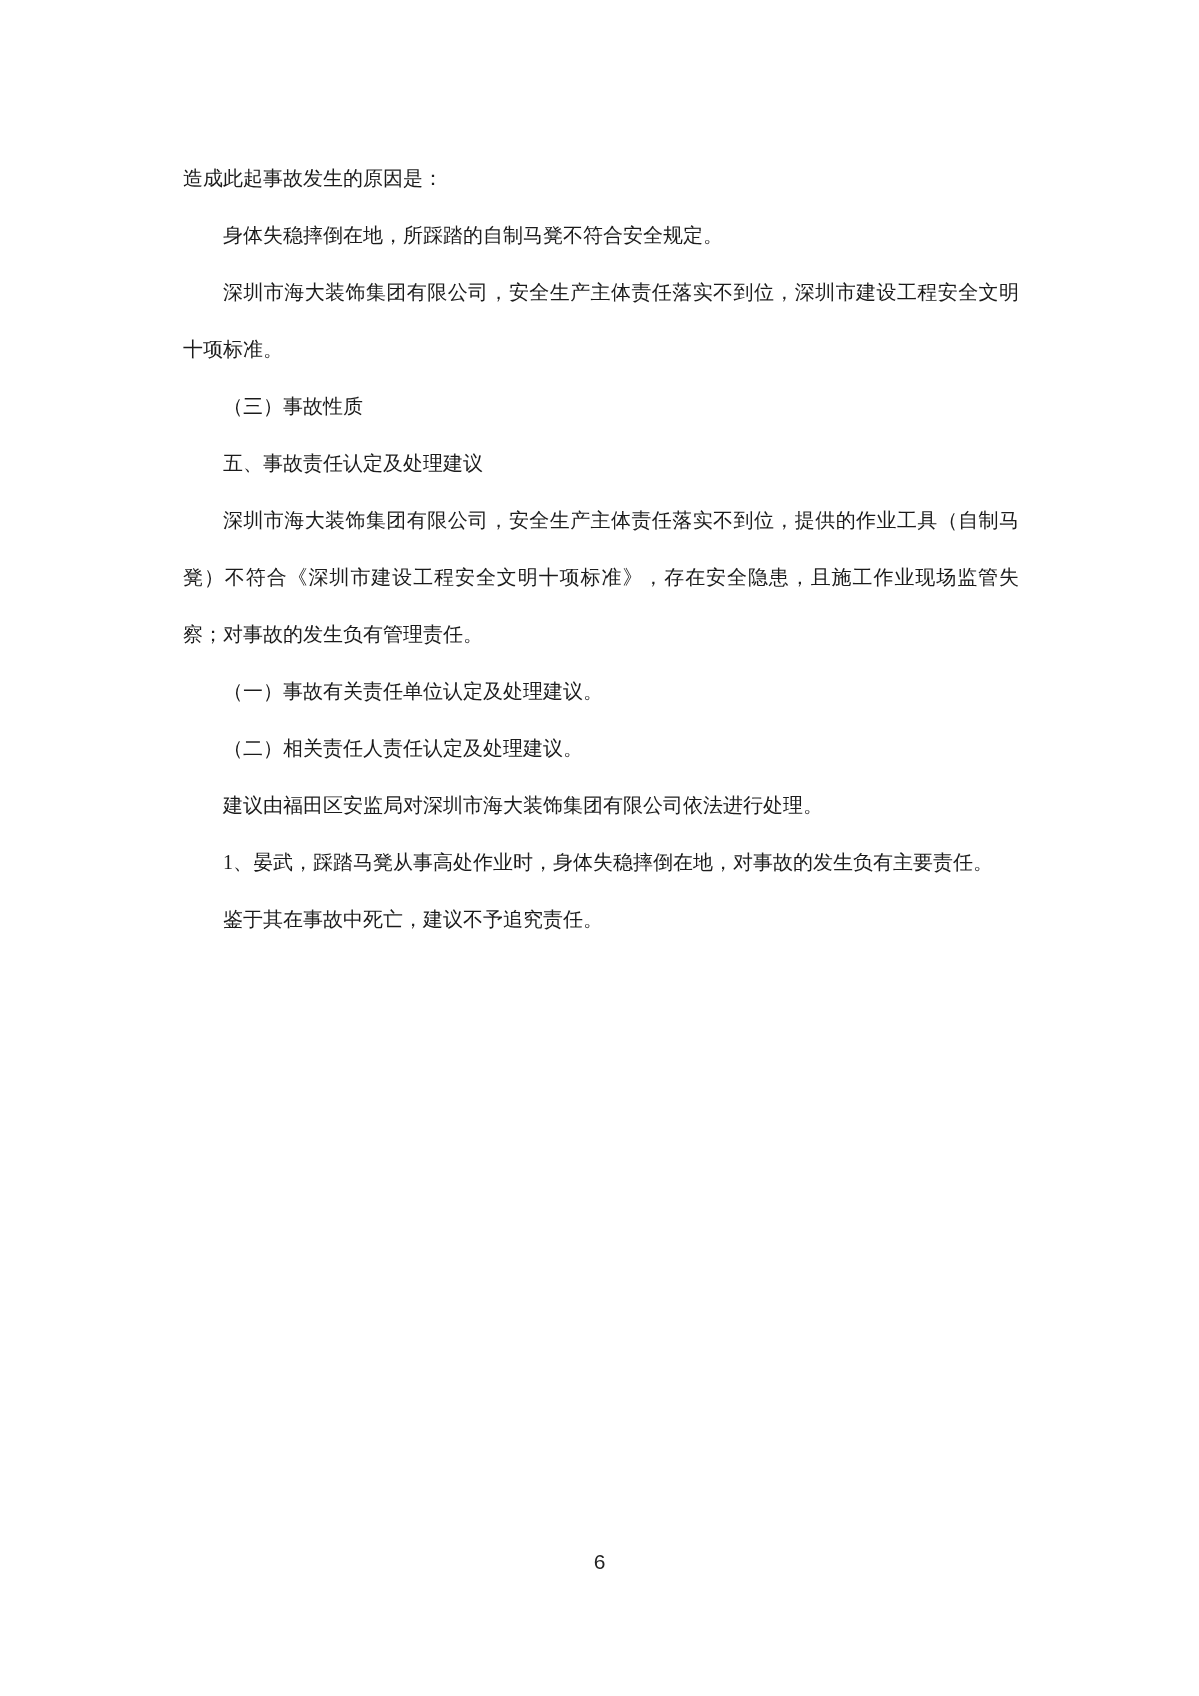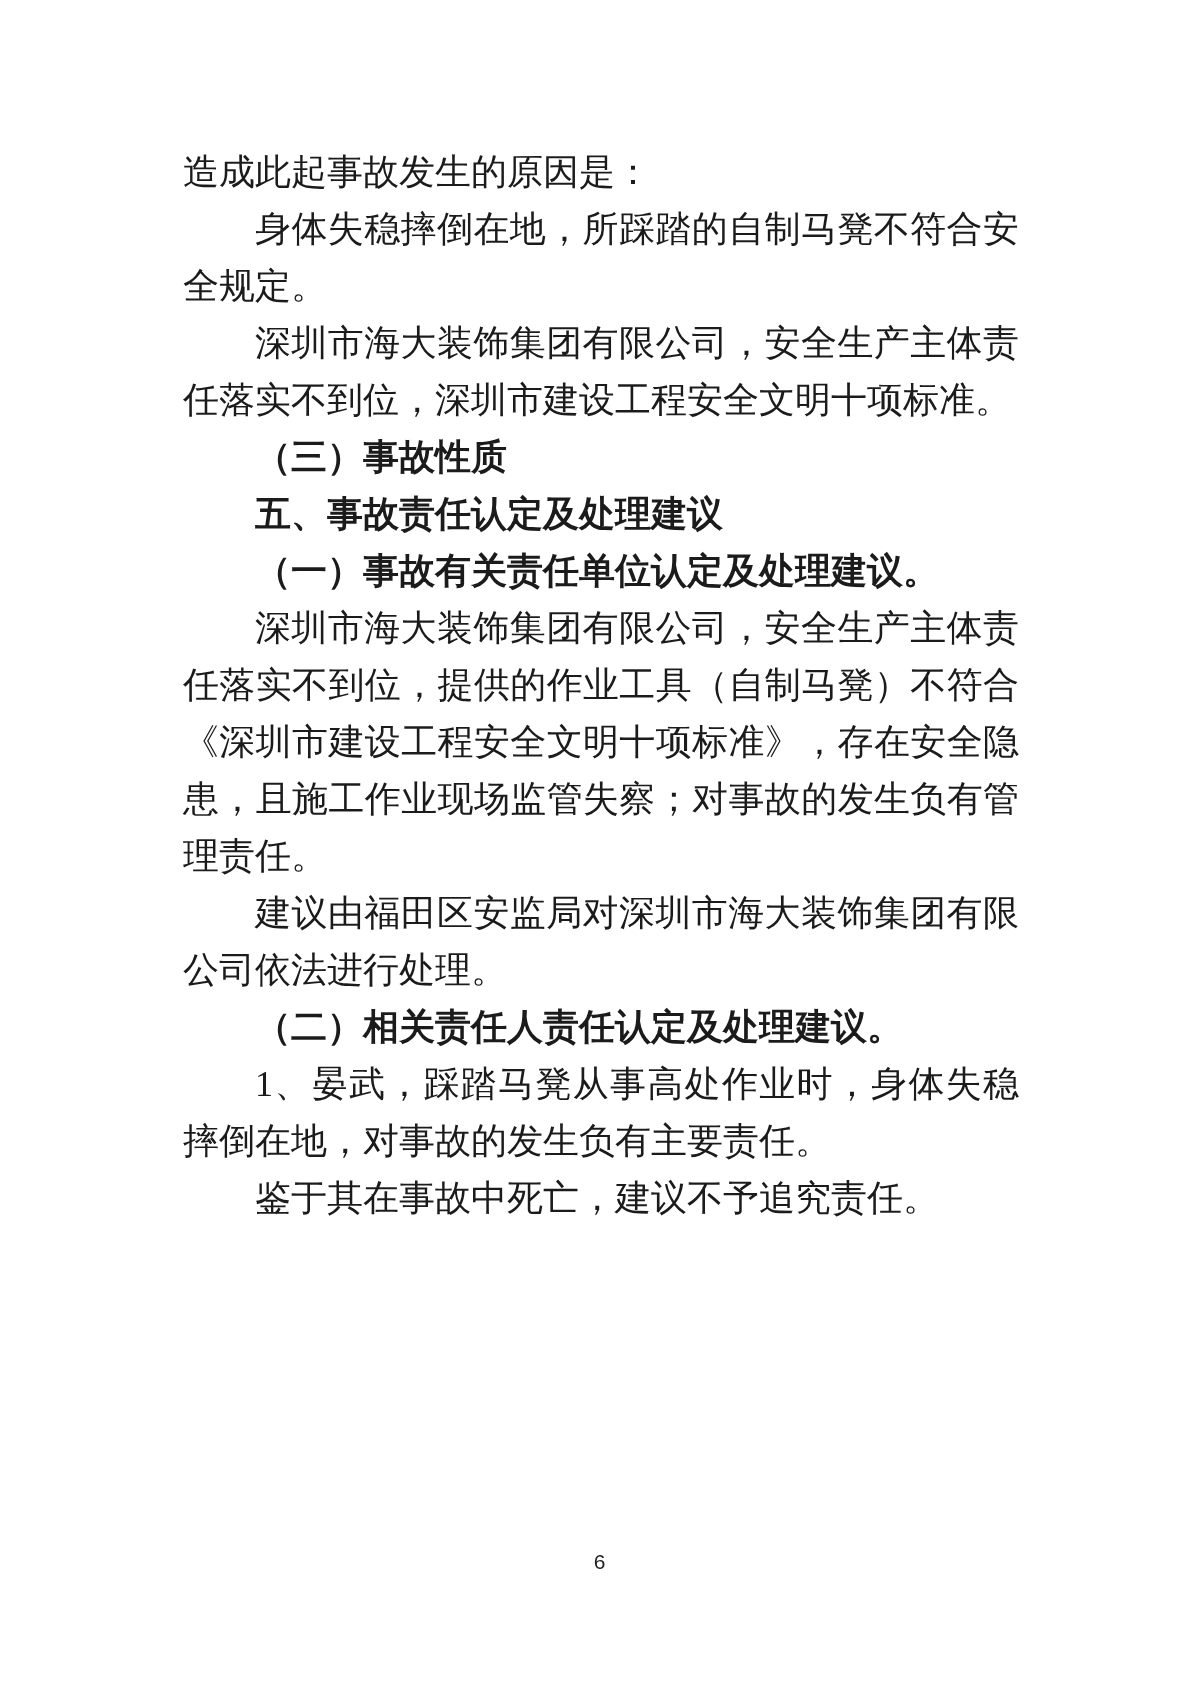--- a/index.html
+++ b/index.html
@@ -12,37 +12,37 @@
     width: 1199px;
     height: 1696px;
     background: #ffffff;
     overflow: hidden;
     font-family: "Liberation Serif", "DejaVu Serif", serif;
     color: #1b1b1b;
   }
   .doc-body {
     position: absolute;
     left: 183px;
-    top: 144px;
+    top: 150px;
     width: 836px;
-    font-size: 36px;
+    font-size: 20px;
     line-height: 57px;
     text-align: justify;
   }
   .para {
     margin: 0;
     padding: 0;
     text-indent: 2em;
     word-break: break-all;
   }
   .para.no-indent {
     text-indent: 0;
   }
   .para.bold {
-    font-weight: bold;
+    font-weight: normal;
   }
   .page-number {
     position: absolute;
     left: 0;
     right: 0;
     top: 1548px;
     text-align: center;
     font-size: 21px;
     line-height: 28px;
     color: #222222;
@@ -52,21 +52,21 @@
 </head>
 <body>
 
 <div class="page">
   <div class="doc-body">
       <p class="para no-indent">造成此起事故发生的原因是：</p>
       <p class="para">身体失稳摔倒在地，所踩踏的自制马凳不符合安全规定。</p>
       <p class="para">深圳市海大装饰集团有限公司，安全生产主体责任落实不到位，深圳市建设工程安全文明十项标准。</p>
       <p class="para bold">（三）事故性质</p>
       <p class="para bold">五、事故责任认定及处理建议</p>
+      <p class="para">深圳市海大装饰集团有限公司，安全生产主体责任落实不到位，提供的作业工具（自制马凳）不符合《深圳市建设工程安全文明十项标准》，存在安全隐患，且施工作业现场监管失察；对事故的发生负有管理责任。</p>
       <p class="para bold">（一）事故有关责任单位认定及处理建议。</p>
-      <p class="para">深圳市海大装饰集团有限公司，安全生产主体责任落实不到位，提供的作业工具（自制马凳）不符合《深圳市建设工程安全文明十项标准》，存在安全隐患，且施工作业现场监管失察；对事故的发生负有管理责任。</p>
+      <p class="para bold">（二）相关责任人责任认定及处理建议。</p>
       <p class="para">建议由福田区安监局对深圳市海大装饰集团有限公司依法进行处理。</p>
-      <p class="para bold">（二）相关责任人责任认定及处理建议。</p>
       <p class="para">1、晏武，踩踏马凳从事高处作业时，身体失稳摔倒在地，对事故的发生负有主要责任。</p>
       <p class="para">鉴于其在事故中死亡，建议不予追究责任。</p>
     </div>
   <div class="page-number">6</div>
 </div>
 
 </body></html>

